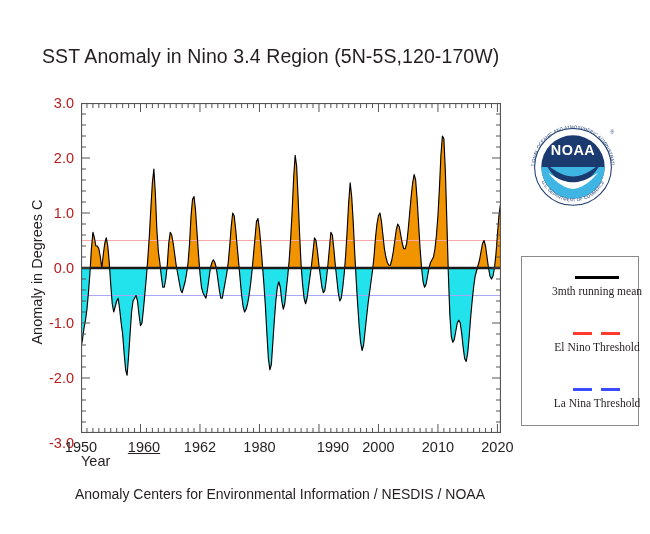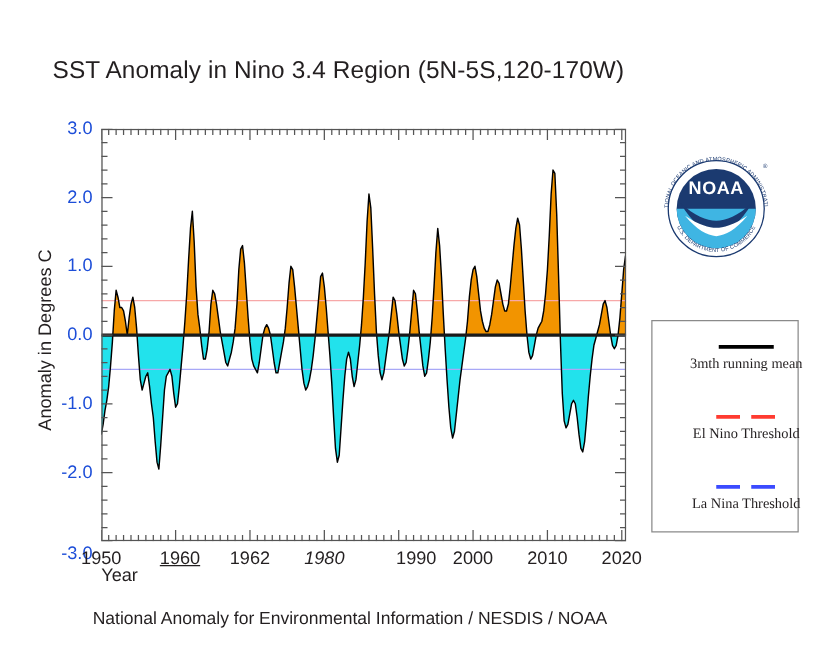--- a/index.html
+++ b/index.html
@@ -75,21 +75,21 @@
   }
   #plot-svg { display: block; }
 
   
   .ytick-label {
     position: absolute;
     right: 655px;
     font-size: 14.5px;
     text-align: right;
     width: 46px;
-    color: #1d4ed8;
+    color: #b91c1c;
     line-height: 1;
   }
   .xtick-label {
     position: absolute;
     font-size: 14.5px;
     text-align: center;
     width: 56px;
     color: #231f20;
     line-height: 1;
   }
@@ -389,21 +389,21 @@
       <div class="ytick-label" style="left: 28px; right: auto; top: 316px;">-1.0</div>
       <div class="ytick-label" style="left: 28px; right: auto; top: 261px;">0.0</div>
       <div class="ytick-label" style="left: 28px; right: auto; top: 206px;">1.0</div>
       <div class="ytick-label" style="left: 28px; right: auto; top: 151px;">2.0</div>
       <div class="ytick-label" style="left: 28px; right: auto; top: 96px;">3.0</div>
     </div>
   <div id="xtick-layer">
       <div class="xtick-label" style="left: 53px; top: 440px;">1950</div>
       <div class="xtick-label" style="left: 116px; top: 440px; text-decoration: underline;">1960</div>
       <div class="xtick-label" style="left: 171.98px; top: 440px;">1962</div>
-      <div class="xtick-label" style="left: 231.47px; top: 440px; font-style: italic;">1980</div>
+      <div class="xtick-label" style="left: 231.47px; top: 440px;">1980</div>
       <div class="xtick-label" style="left: 305px; top: 440px;">1990</div>
       <div class="xtick-label" style="left: 350.45px; top: 440px;">2000</div>
       <div class="xtick-label" style="left: 409.941px; top: 440px;">2010</div>
       <div class="xtick-label" style="left: 469.431px; top: 440px;">2020</div>
     </div>
 
   <div class="xlabel">Year</div>
 
   <div id="legend-box">
       <div class="legend-entry" style="top: 14px;">
@@ -443,15 +443,15 @@
       <text font-family="'Liberation Sans',sans-serif" font-size="4.6" fill="#1B3A70" letter-spacing="0.15">
         <textPath href="#arcTop" startOffset="50%" text-anchor="middle" id="arcTopText">NATIONAL OCEANIC AND ATMOSPHERIC ADMINISTRATION</textPath>
       </text>
       <text font-family="'Liberation Sans',sans-serif" font-size="4.6" fill="#1B3A70" letter-spacing="0.15">
         <textPath href="#arcBot" startOffset="50%" text-anchor="middle" id="arcBotText">U.S. DEPARTMENT OF COMMERCE</textPath>
       </text>
       <text x="89" y="18" font-family="'Liberation Sans',sans-serif" font-size="5" fill="#1B3A70">®</text>
     </svg>
   </div>
 
-  <div class="chart-footer">National Anomaly for Environmental Information / NESDIS / NOAA</div>
+  <div class="chart-footer">Anomaly Centers for Environmental Information / NESDIS / NOAA</div>
 
 </div>
 
 </body></html>

